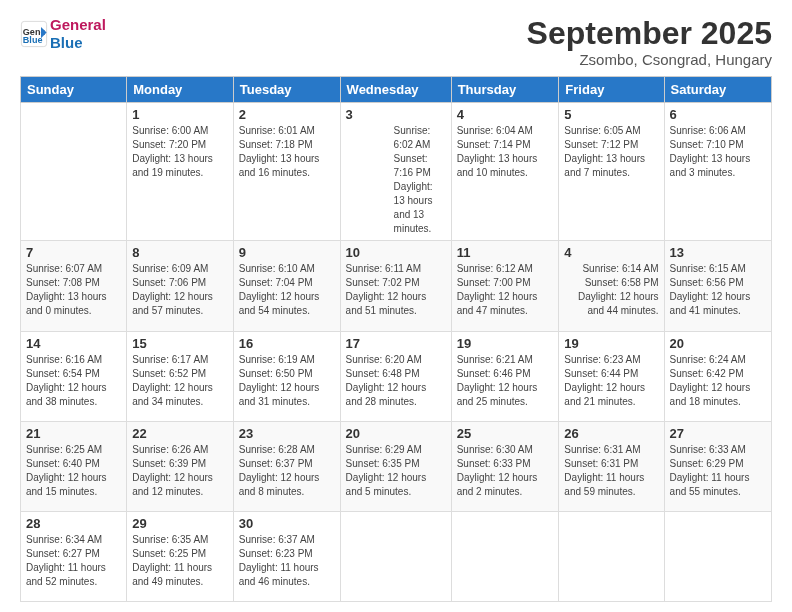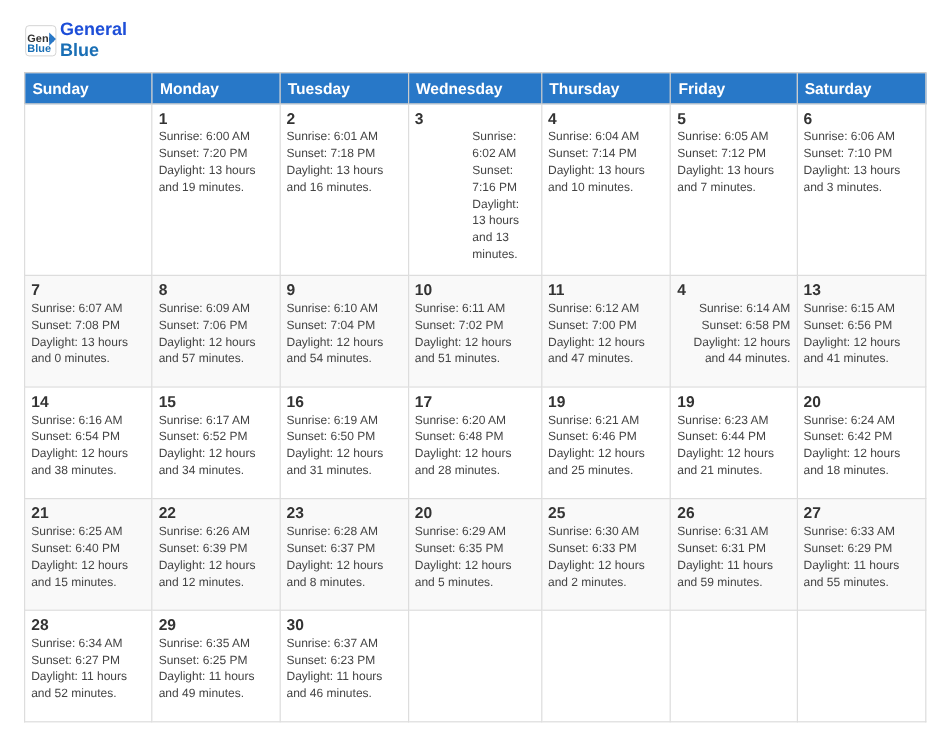--- a/index.html
+++ b/index.html
@@ -94,29 +94,31 @@
 <div class="page">
   <div class="header">
     <div class="logo">
       <svg class="logo-icon" viewBox="0 0 40 40">
         <rect x="2" y="2" width="36" height="36" rx="4" fill="#fff" stroke="#ccc" stroke-width="1"></rect>
         <text x="4" y="22" font-size="13" font-weight="bold" fill="#333" font-family="Arial">Gene</text>
         <text x="4" y="33" font-size="13" font-weight="bold" fill="#1a6fb5" font-family="Arial">Blue</text>
         <polygon points="30,10 38,18 30,26" fill="#2878c8"></polygon>
       </svg>
       <div>
-        <div style="font-size:15px; font-weight:bold; color:#1d4ed8; line-height:1.2;">
+        <div style="font-size:15px; font-weight:bold; color:#be185d; line-height:1.2;">
           <span>General</span>
         </div>
         <div style="font-size:15px; font-weight:bold; color:#1a6fb5; line-height:1.2;">
           <span>Blue</span>
         </div>
       </div>
     </div>
     <div class="title-block">
+      <h1>September 2025</h1>
+      <h2>Zsombo, Csongrad, Hungary</h2>
     </div>
   </div>
 
   <table class="calendar">
     <thead>
       <tr>
         <th>Sunday</th>
         <th>Monday</th>
         <th>Tuesday</th>
         <th>Wednesday</th>

